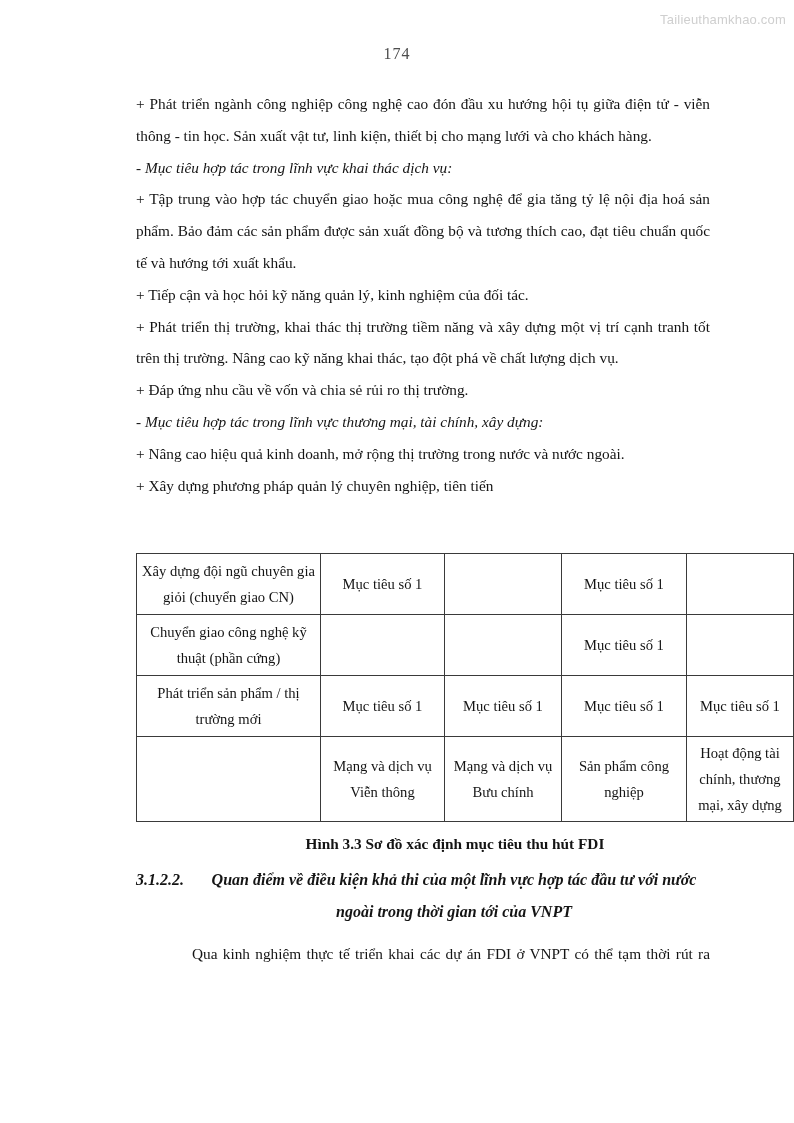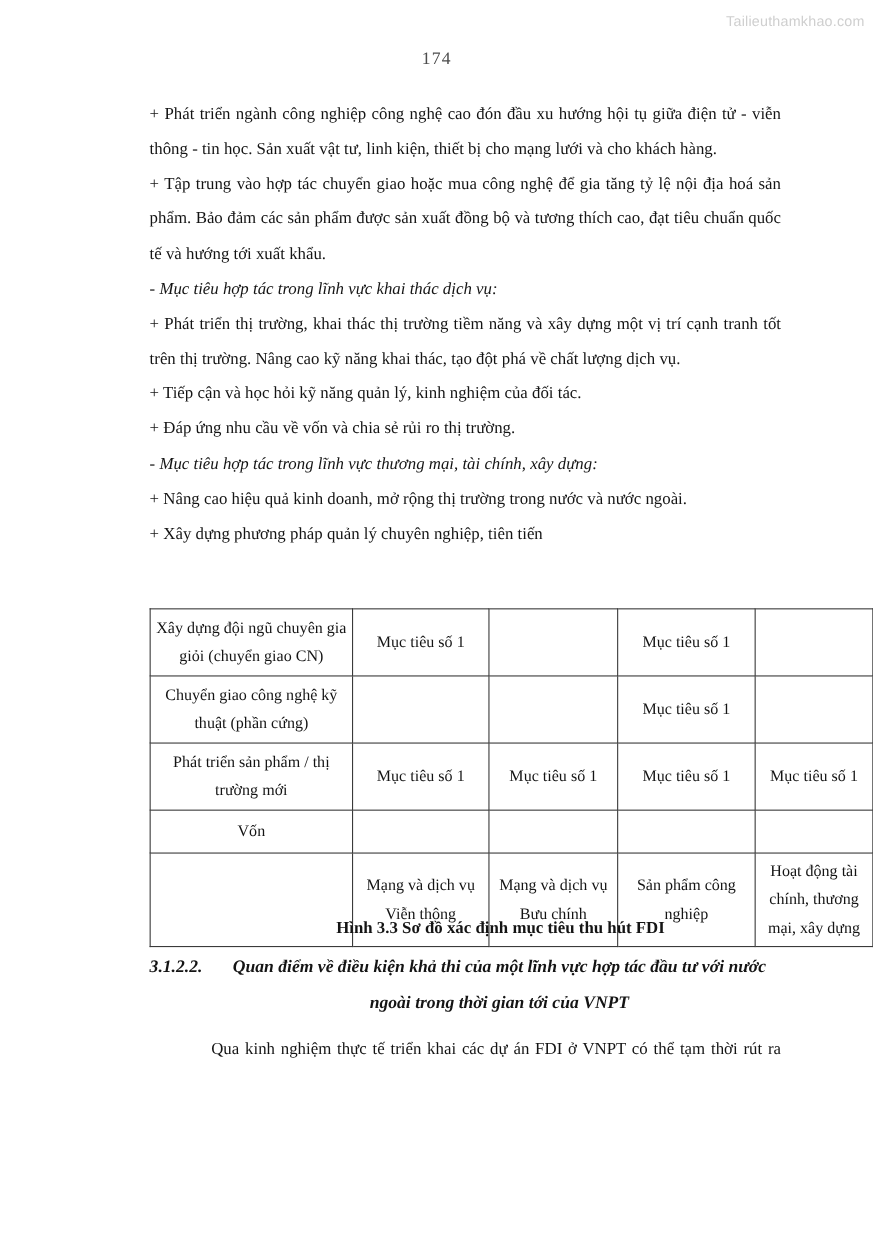--- a/index.html
+++ b/index.html
@@ -148,24 +148,24 @@
 <body>
 
 <div class="page">
 
   <div class="watermark">Tailieuthamkhao.com</div>
 
   <div class="page-number">174</div>
 
   <div class="content">
     <p class="body">+ Phát triển ngành công nghiệp công nghệ cao đón đầu xu hướng hội tụ giữa điện tử - viễn thông - tin học. Sản xuất vật tư, linh kiện, thiết bị cho mạng lưới và cho khách hàng.</p>
+    <p class="body italic">- Mục tiêu hợp tác trong lĩnh vực khai thác dịch vụ:</p>
     <p class="body">+ Tập trung vào hợp tác chuyển giao hoặc mua công nghệ để gia tăng tỷ lệ nội địa hoá sản phẩm. Bảo đảm các sản phẩm được sản xuất đồng bộ và tương thích cao, đạt tiêu chuẩn quốc tế và hướng tới xuất khẩu.</p>
-    <p class="body italic">- Mục tiêu hợp tác trong lĩnh vực khai thác dịch vụ:</p>
+    <p class="body no-justify">+ Tiếp cận và học hỏi kỹ năng quản lý, kinh nghiệm của đối tác.</p>
     <p class="body">+ Phát triển thị trường, khai thác thị trường tiềm năng và xây dựng một vị trí cạnh tranh tốt trên thị trường. Nâng cao kỹ năng khai thác, tạo đột phá về chất lượng dịch vụ.</p>
-    <p class="body no-justify">+ Tiếp cận và học hỏi kỹ năng quản lý, kinh nghiệm của đối tác.</p>
     <p class="body no-justify">+ Đáp ứng nhu cầu về vốn và chia sẻ rủi ro thị trường.</p>
     <p class="body italic">- Mục tiêu hợp tác trong lĩnh vực thương mại, tài chính, xây dựng:</p>
     <p class="body no-justify">+ Nâng cao hiệu quả kinh doanh, mở rộng thị trường trong nước và nước ngoài.</p>
     <p class="body no-justify">+ Xây dựng phương pháp quản lý chuyên nghiệp, tiên tiến</p>
   </div>
 
   <div class="fig-table-wrap">
     <table class="fig-table">
       <tbody>
         <tr class="r0">
@@ -182,27 +182,20 @@
           <td class="c3">Mục tiêu số 1</td>
           <td class="c4"></td>
         </tr>
         <tr class="r2">
           <td class="c0">Phát triển sản phẩm / thị trường mới</td>
           <td class="c1">Mục tiêu số 1</td>
           <td class="c2">Mục tiêu số 1</td>
           <td class="c3">Mục tiêu số 1</td>
           <td class="c4">Mục tiêu số 1</td>
         </tr>
-        <tr class="r3">
-          <td class="c0">Vốn</td>
-          <td class="c1"></td>
-          <td class="c2"></td>
-          <td class="c3"></td>
-          <td class="c4"></td>
-        </tr>
         <tr class="r4">
           <td class="c0"></td>
           <td class="c1">Mạng và dịch vụ Viễn thông</td>
           <td class="c2">Mạng và dịch vụ Bưu chính</td>
           <td class="c3">Sản phẩm công nghiệp</td>
           <td class="c4">Hoạt động tài chính, thương mại, xây dựng</td>
         </tr>
       </tbody>
     </table>
   </div>

